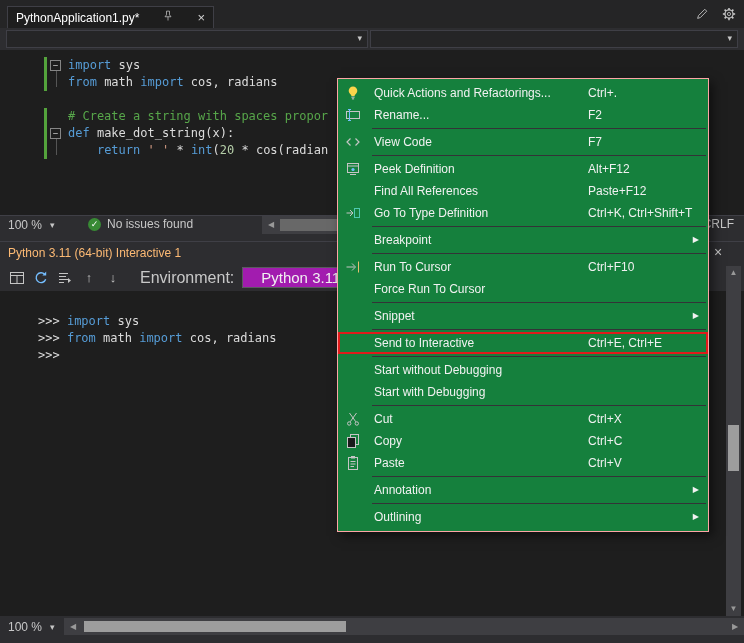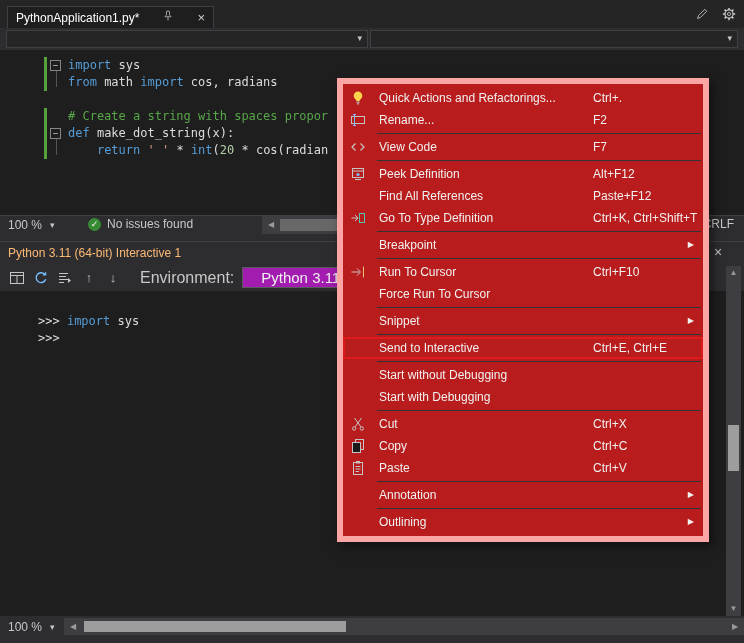--- a/index.html
+++ b/index.html
@@ -68,21 +68,21 @@
 .sbv-btn.up{top:0;}
 .sbv-btn.down{bottom:0;}
 #iw-vthumb{position:absolute;left:2px;top:159px;width:11px;height:46px;background:#9d9d9d;cursor:pointer;}
 #iw-bottom{position:absolute;left:0;top:374px;width:744px;height:22px;}
 #iw-bottom .zoom-label{top:3px;}
 #iw-hscroll{position:absolute;left:64px;top:2px;width:680px;height:17px;background:#3e3e42;}
 #iw-hscroll .sb-left,#iw-hscroll .sb-right{height:17px;line-height:17px;}
 #iw-hthumb{position:absolute;left:20px;top:3px;width:262px;height:11px;background:#9d9d9d;cursor:pointer;}
 
 
-#context-menu{position:absolute;left:337px;top:78px;width:372px;background:#b91c1c;border:6px solid #fca5a5;padding:3px 0;z-index:100;box-shadow:4px 4px 10px rgba(0,0,0,.5);font-size:12px;}
+#context-menu{position:absolute;left:337px;top:78px;width:372px;background:#15803d;border:1px solid #fca5a5;padding:3px 0;z-index:100;box-shadow:4px 4px 10px rgba(0,0,0,.5);font-size:12px;}
 .menu-item{position:relative;height:22px;line-height:22px;padding-left:36px;color:#f1f1f1;cursor:default;white-space:nowrap;}
 .menu-item.highlight{box-shadow:inset 0 0 0 2px var(--highlight_red,#e01b1b);}
 .menu-icon{position:absolute;left:7px;top:3px;width:16px;height:16px;}
 .menu-icon svg{display:block;}
 .menu-shortcut{position:absolute;left:250px;top:0;}
 .menu-arrow{position:absolute;right:9px;top:0;font-size:8px;}
 .menu-sep{height:1px;background:#333337;margin:2px 2px 2px 34px;}
 </style>
 </head>
 <body>
@@ -188,20 +188,21 @@
           <span class="tb-icon">↑</span>
           <span class="tb-icon">↓</span>
         </span>
       <span id="env-label">Environment:</span>
       <span id="env-combo"><span>Python 3.11 (64-bit)</span></span>
     </div>
 
     <div id="iw-editor">
       <div id="interactive-lines">
           <div class="code-line"><span class="tok pl">&gt;&gt;&gt; </span><span class="tok kw">import</span><span class="tok pl"> sys</span></div>
+          <div class="code-line"><span class="tok pl">&gt;&gt;&gt; </span><span class="tok kw">from</span><span class="tok pl"> math </span><span class="tok kw">import</span><span class="tok pl"> cos, radians</span></div>
           <div class="code-line"><span class="tok pl">&gt;&gt;&gt; </span></div>
         </div>
     </div>
 
     <div id="iw-vscroll">
       <span class="sbv-btn up">▲</span>
       <div id="iw-vthumb"></div>
       <span class="sbv-btn down">▼</span>
     </div>
 

